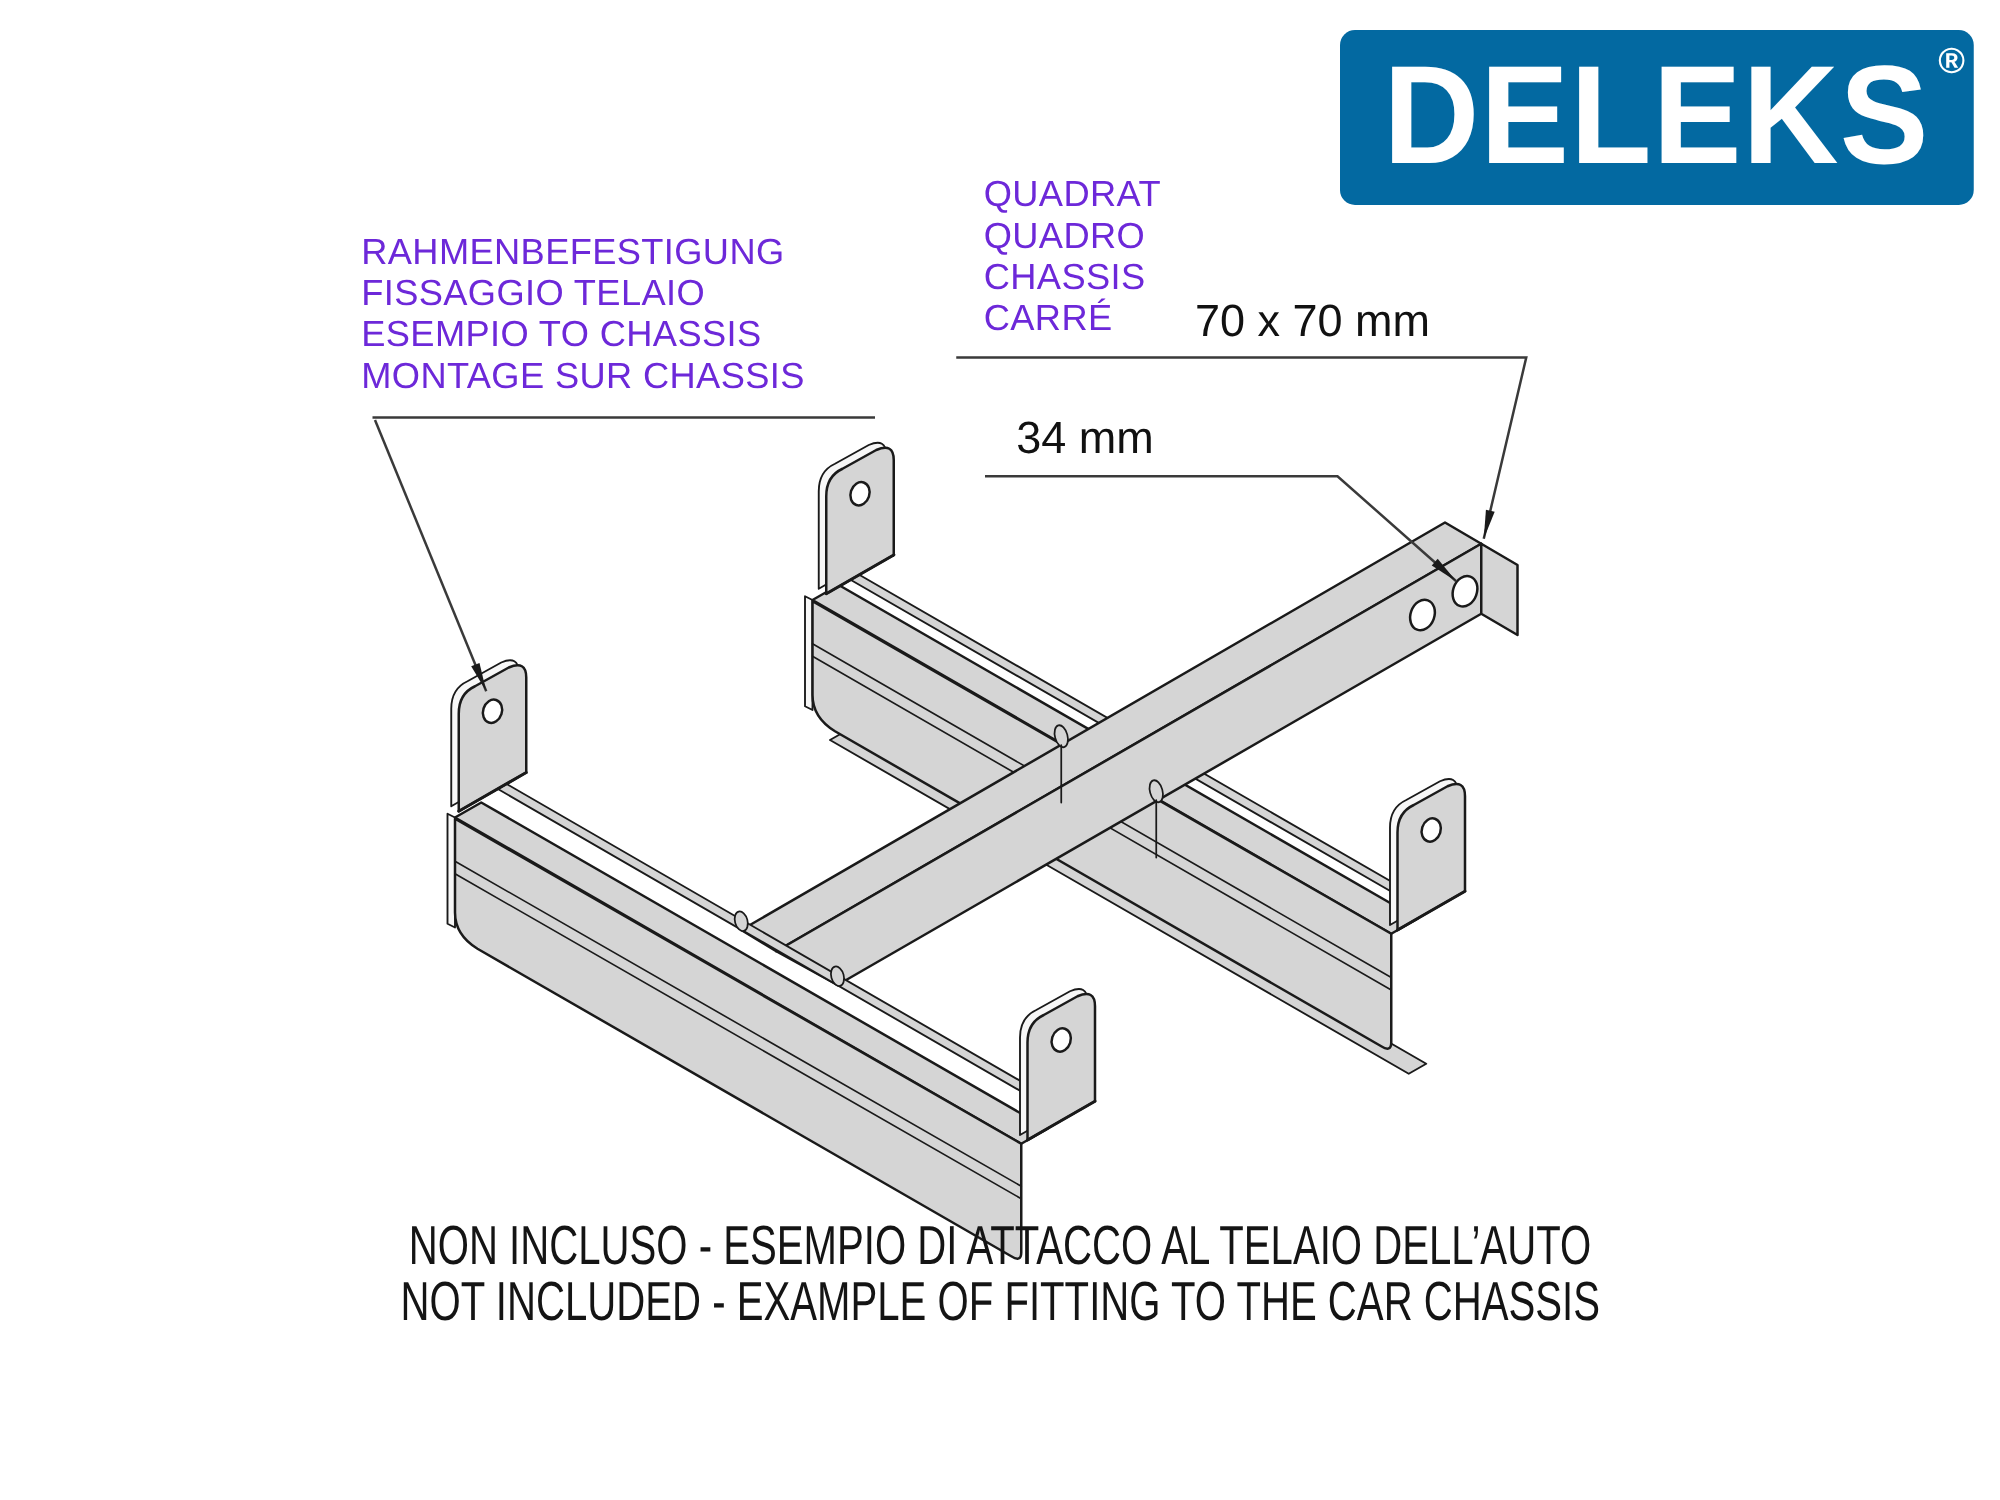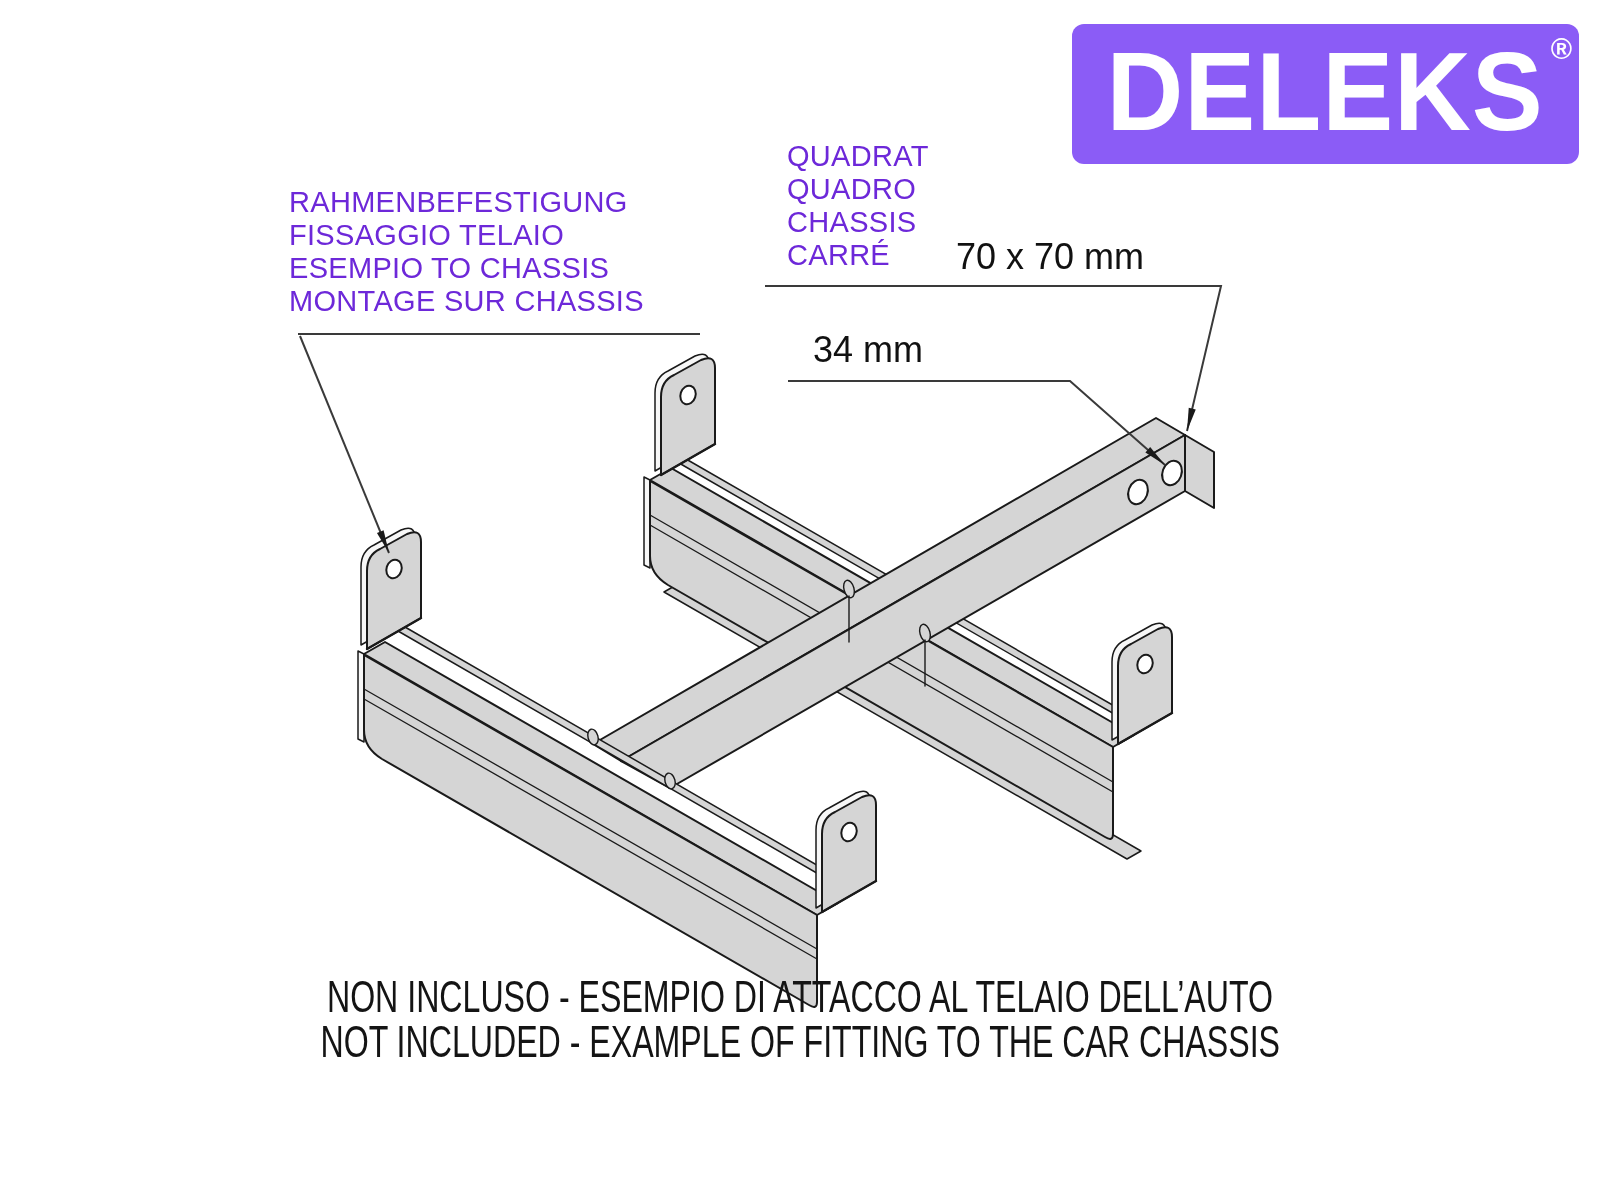--- a/index.html
+++ b/index.html
@@ -16,21 +16,21 @@
   .dim-70{left:956px;top:236px;}
   .dim-21{left:813px;top:329px;}
 
   
   .footer{position:absolute;left:0;top:974px;width:1600px;}
   .footer-line{height:45px;text-align:center;}
   .footer-line span{display:inline-block;font-size:44px;line-height:45px;color:#141414;
        transform:scaleX(0.73);transform-origin:50% 50%;white-space:nowrap;}
 
   
-  .logo{position:absolute;left:1072px;top:24px;width:507px;height:140px;background:#8b5cf6;
+  .logo{position:absolute;left:1072px;top:24px;width:507px;height:140px;background:#0369a1;
         border-radius:12px;display:flex;align-items:center;justify-content:center;}
   .logo-text{color:#fff;font-weight:bold;font-size:112px;line-height:1;
         transform:scaleX(0.95);letter-spacing:1px;padding-bottom:4px;}
   .logo-r{position:absolute;top:9px;right:7px;color:#fff;font-size:29px;font-weight:bold;}
 </style>
 </head>
 <body>
 
 <div class="stage">
 

